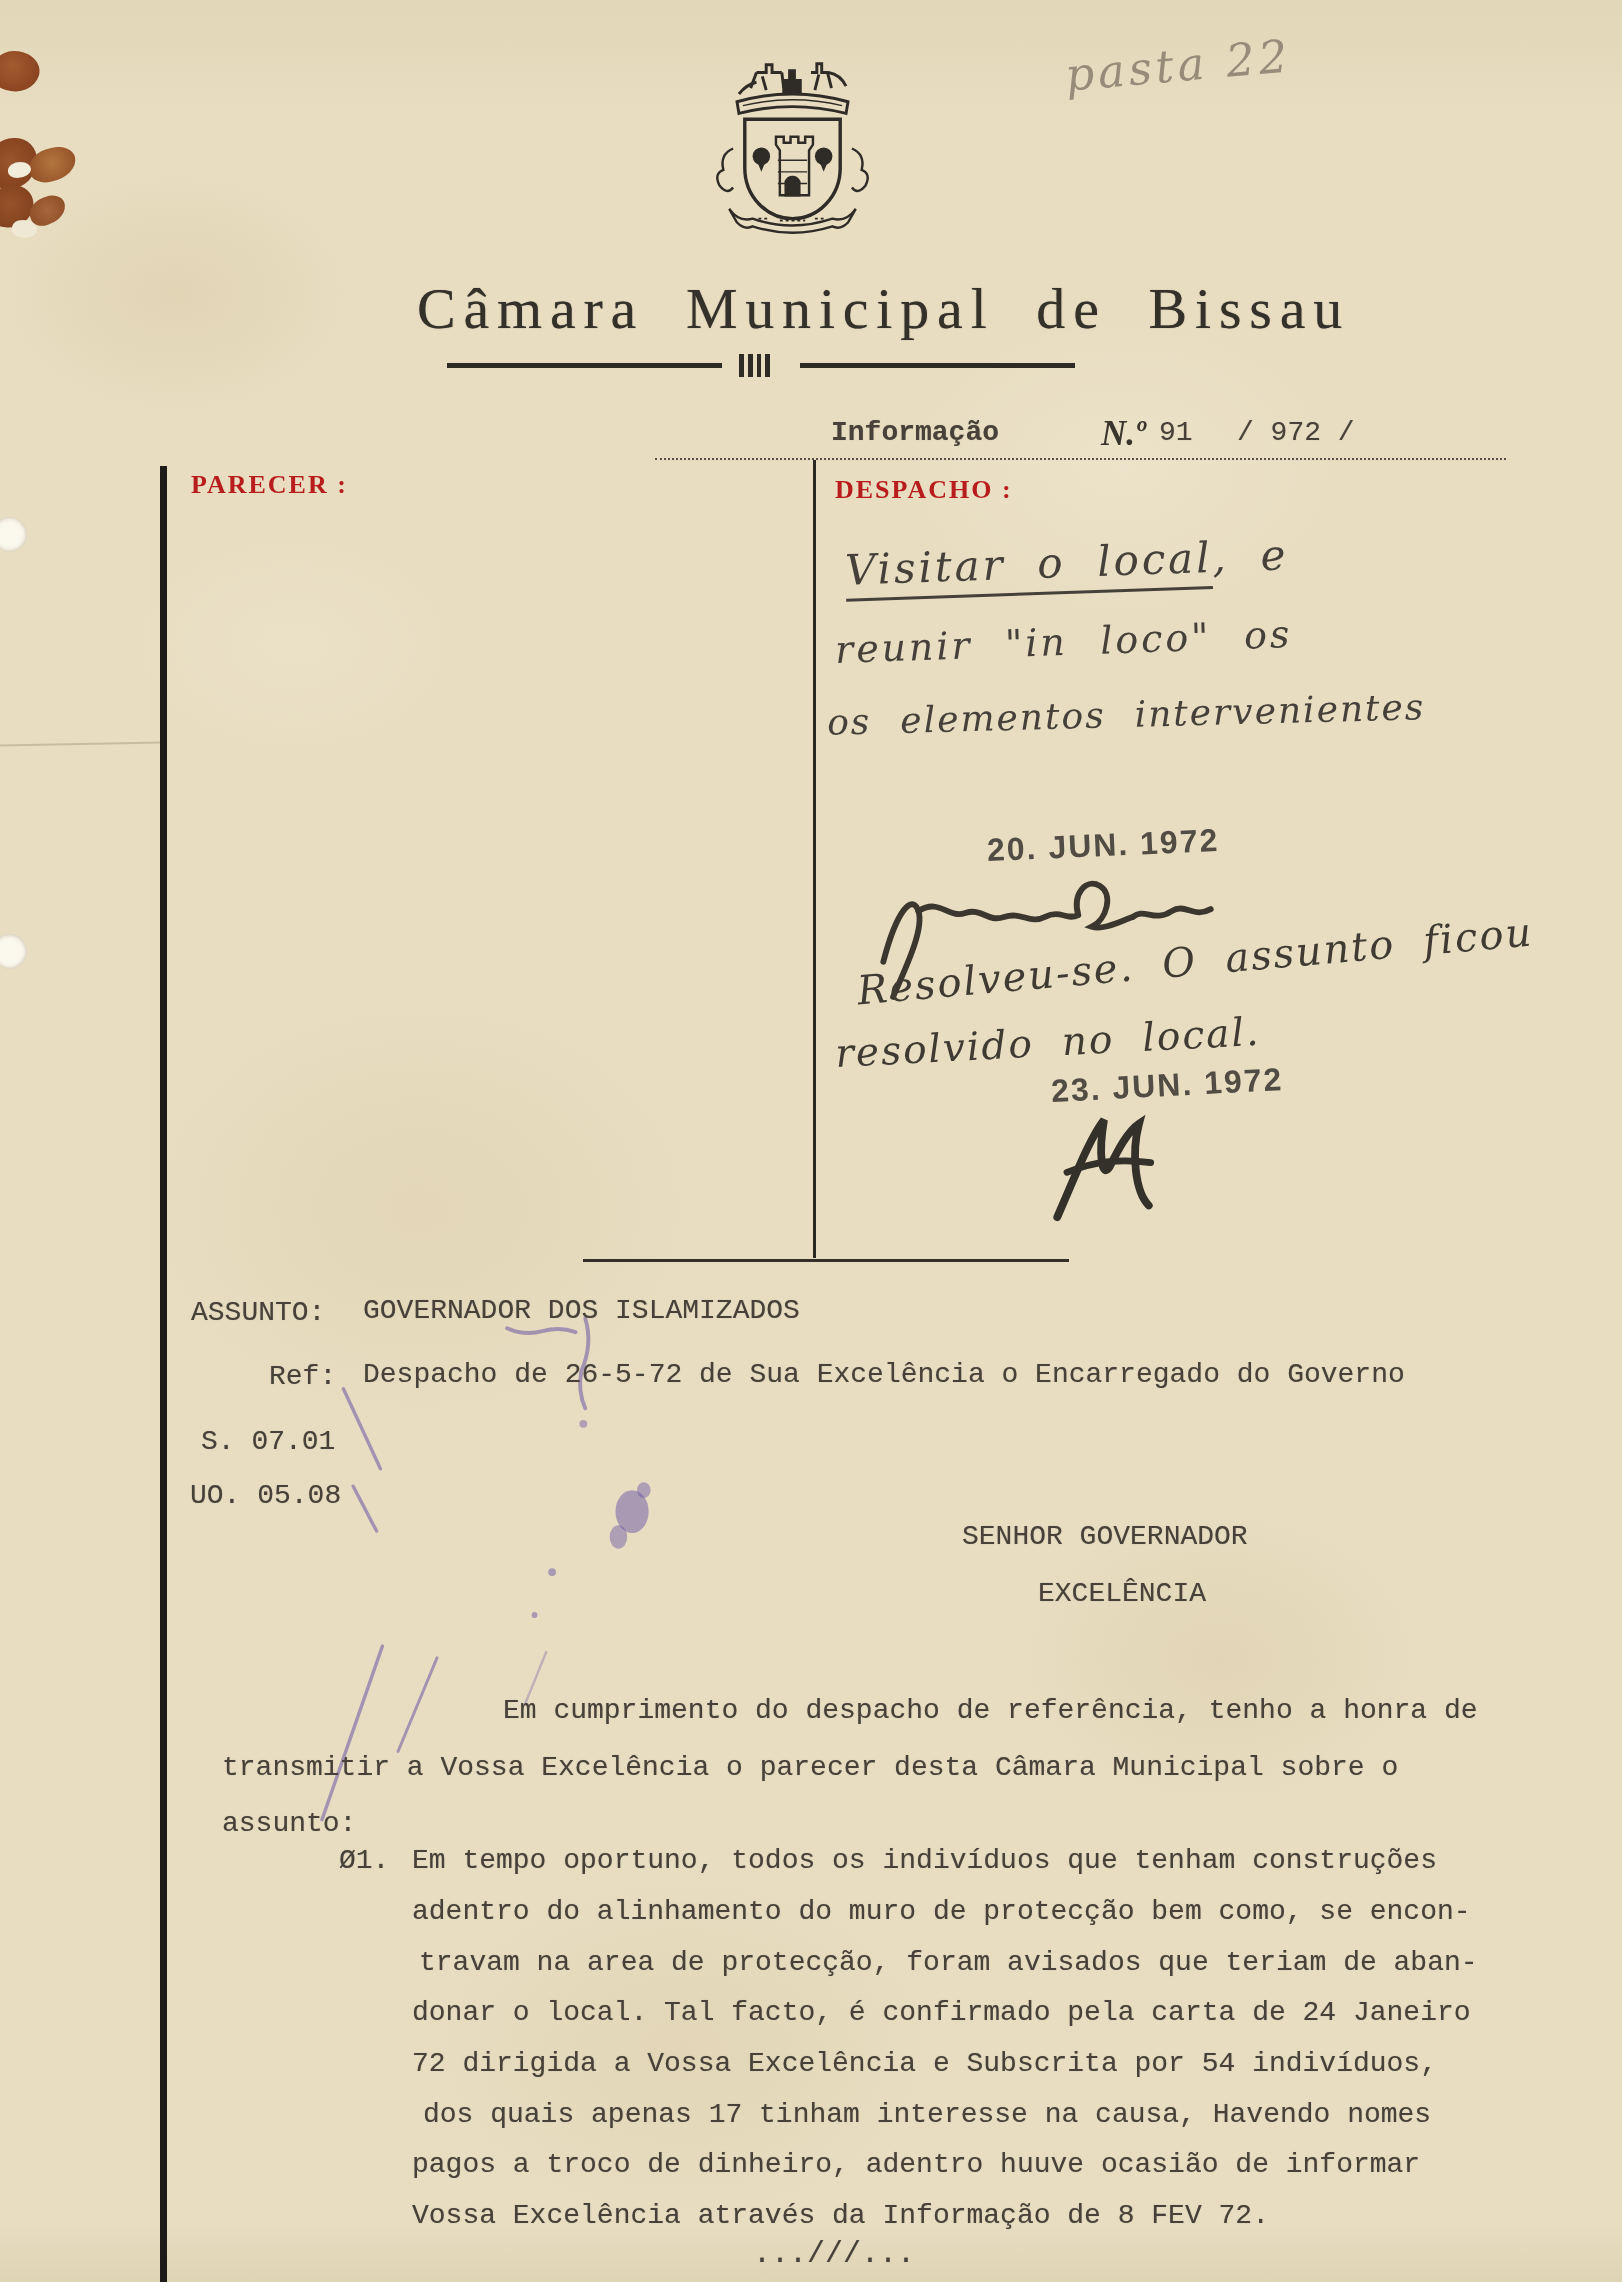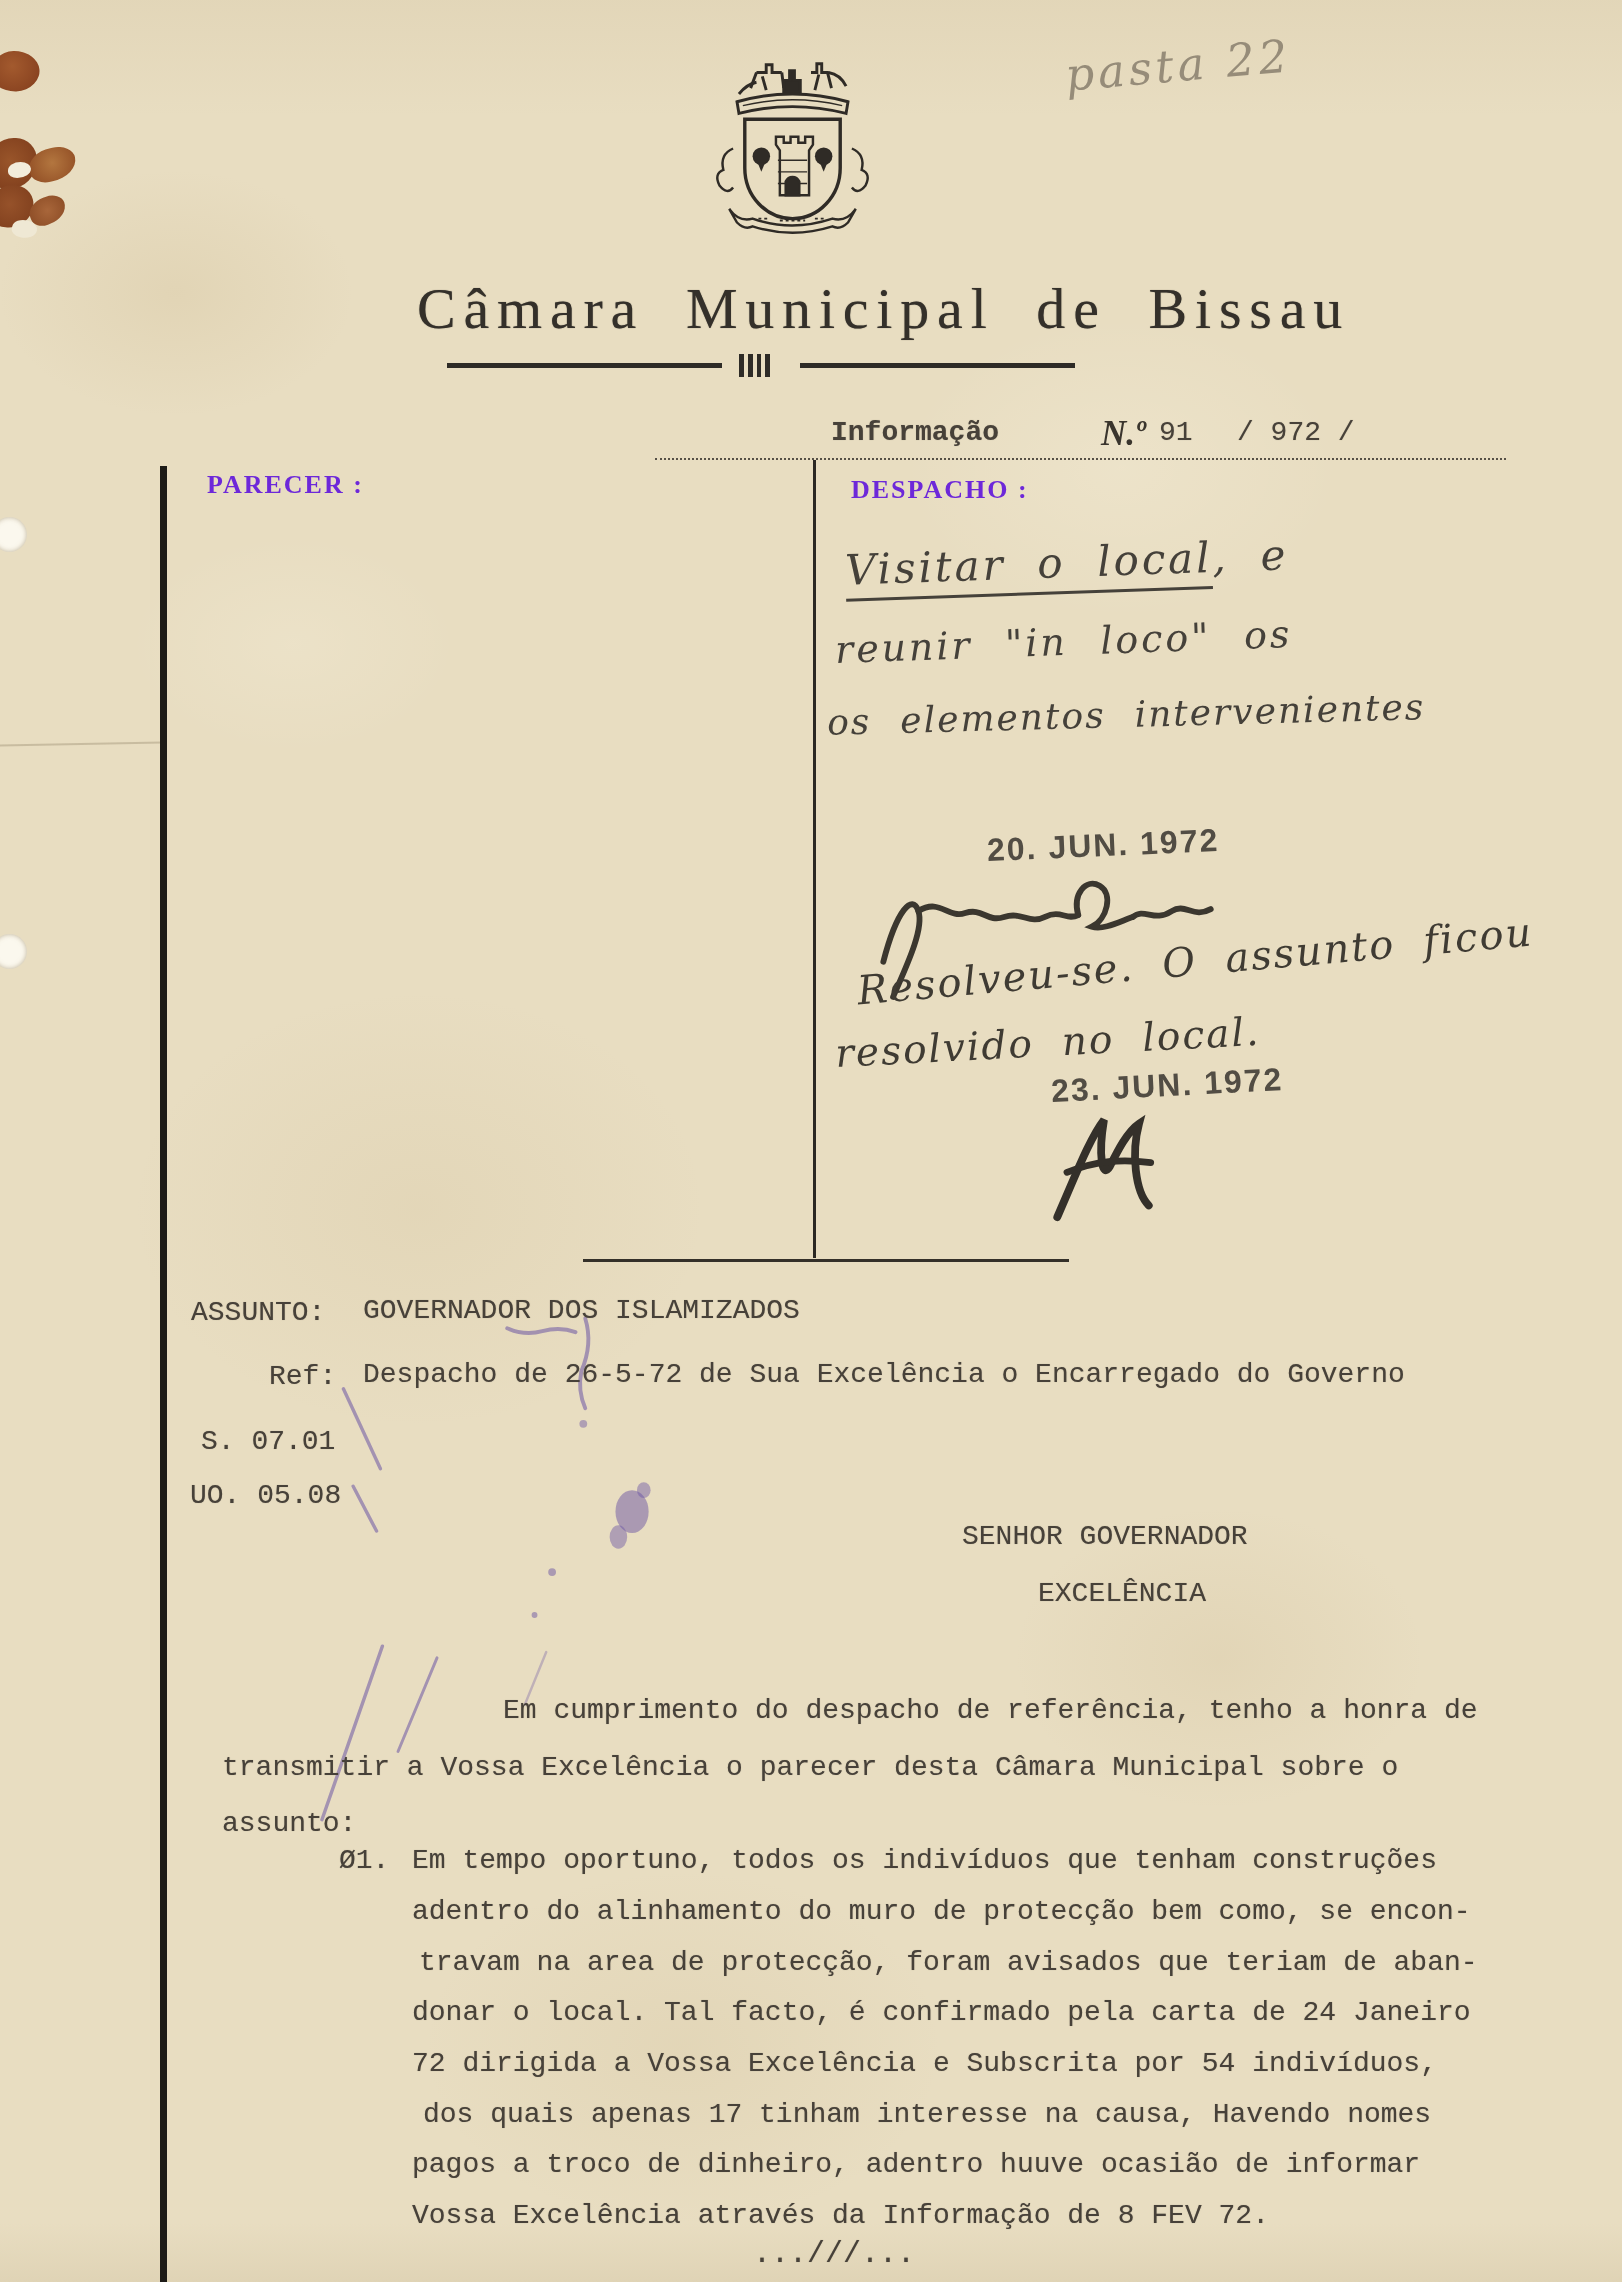--- a/index.html
+++ b/index.html
@@ -23,21 +23,21 @@
       linear-gradient(0deg, rgba(150,128,80,.10), rgba(150,128,80,0) 59px);
   }
   
   .typed{
     font-family:"Liberation Mono", monospace;
     font-size:28px;color:#474139;white-space:pre;
     text-shadow:0 0 1px rgba(71,65,57,.35);
   }
   .printed-label{
     font-family:"Liberation Serif", serif;
-    font-size:26px;font-weight:600;letter-spacing:2px;color:#6d28d9;margin-left:16px;
+    font-size:26px;font-weight:600;letter-spacing:2px;color:#b91c1c;
   }
   .org-title{
     font-family:"Liberation Serif", serif;
     font-size:58px;letter-spacing:7.8px;word-spacing:19.5px;color:#34302a;
     text-shadow:0 0 1px rgba(52,48,42,.6);white-space:nowrap;
   }
   .hand{
     font-family:"DejaVu Serif", serif;font-style:italic;color:#45413a;white-space:nowrap;
   }
   .pencil{

